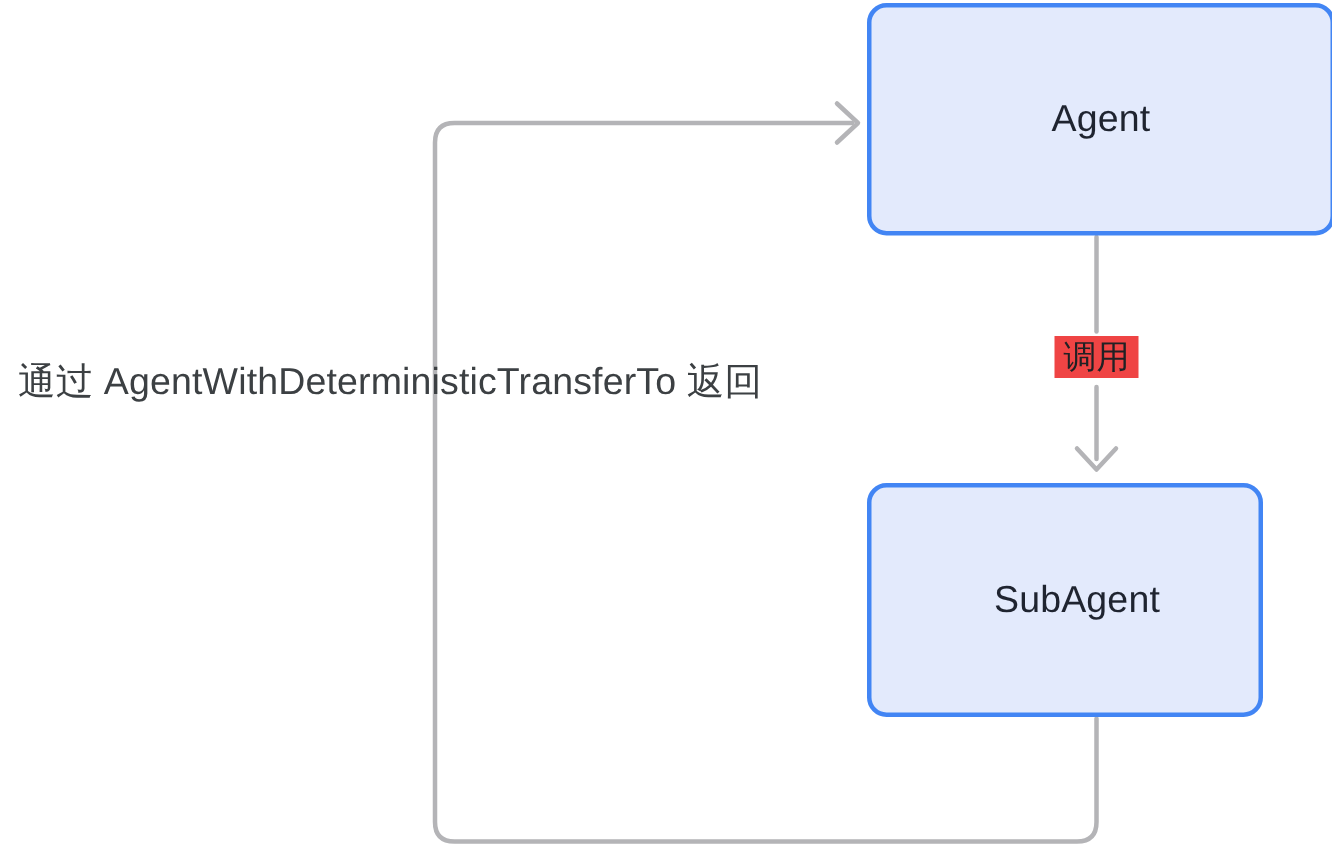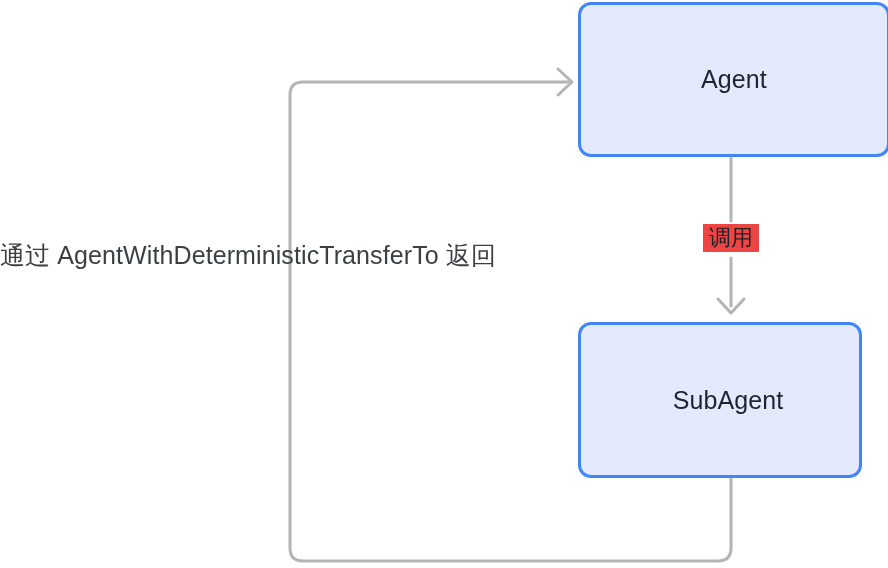--- a/index.html
+++ b/index.html
@@ -47,39 +47,39 @@
   }
   #node-agent {
     left: 578px;
     top: 2px;
     width: 312px;
     height: 155px;
   }
   #node-subagent {
     left: 578px;
     top: 322px;
-    width: 284px;
+    width: 264px;
     height: 156px;
     padding-left: 16px;
   }
   .edge-label {
     position: absolute;
     white-space: nowrap;
     line-height: 1;
   }
   #edge-label-invoke {
     left: 731px;
     top: 238px;
     transform: translate(-50%, -50%);
     font-size: 22px;
     background: #ef4444;
     padding: 3px 6px;
   }
   #edge-label-return {
-    left: 0px;
+    left: 12px;
     top: 255px;
     transform: translateY(-50%);
     font-size: 25px;
     letter-spacing: 0.1px;
   }
 </style>
 </head>
 <body>
 
 <div id="diagram-canvas">

